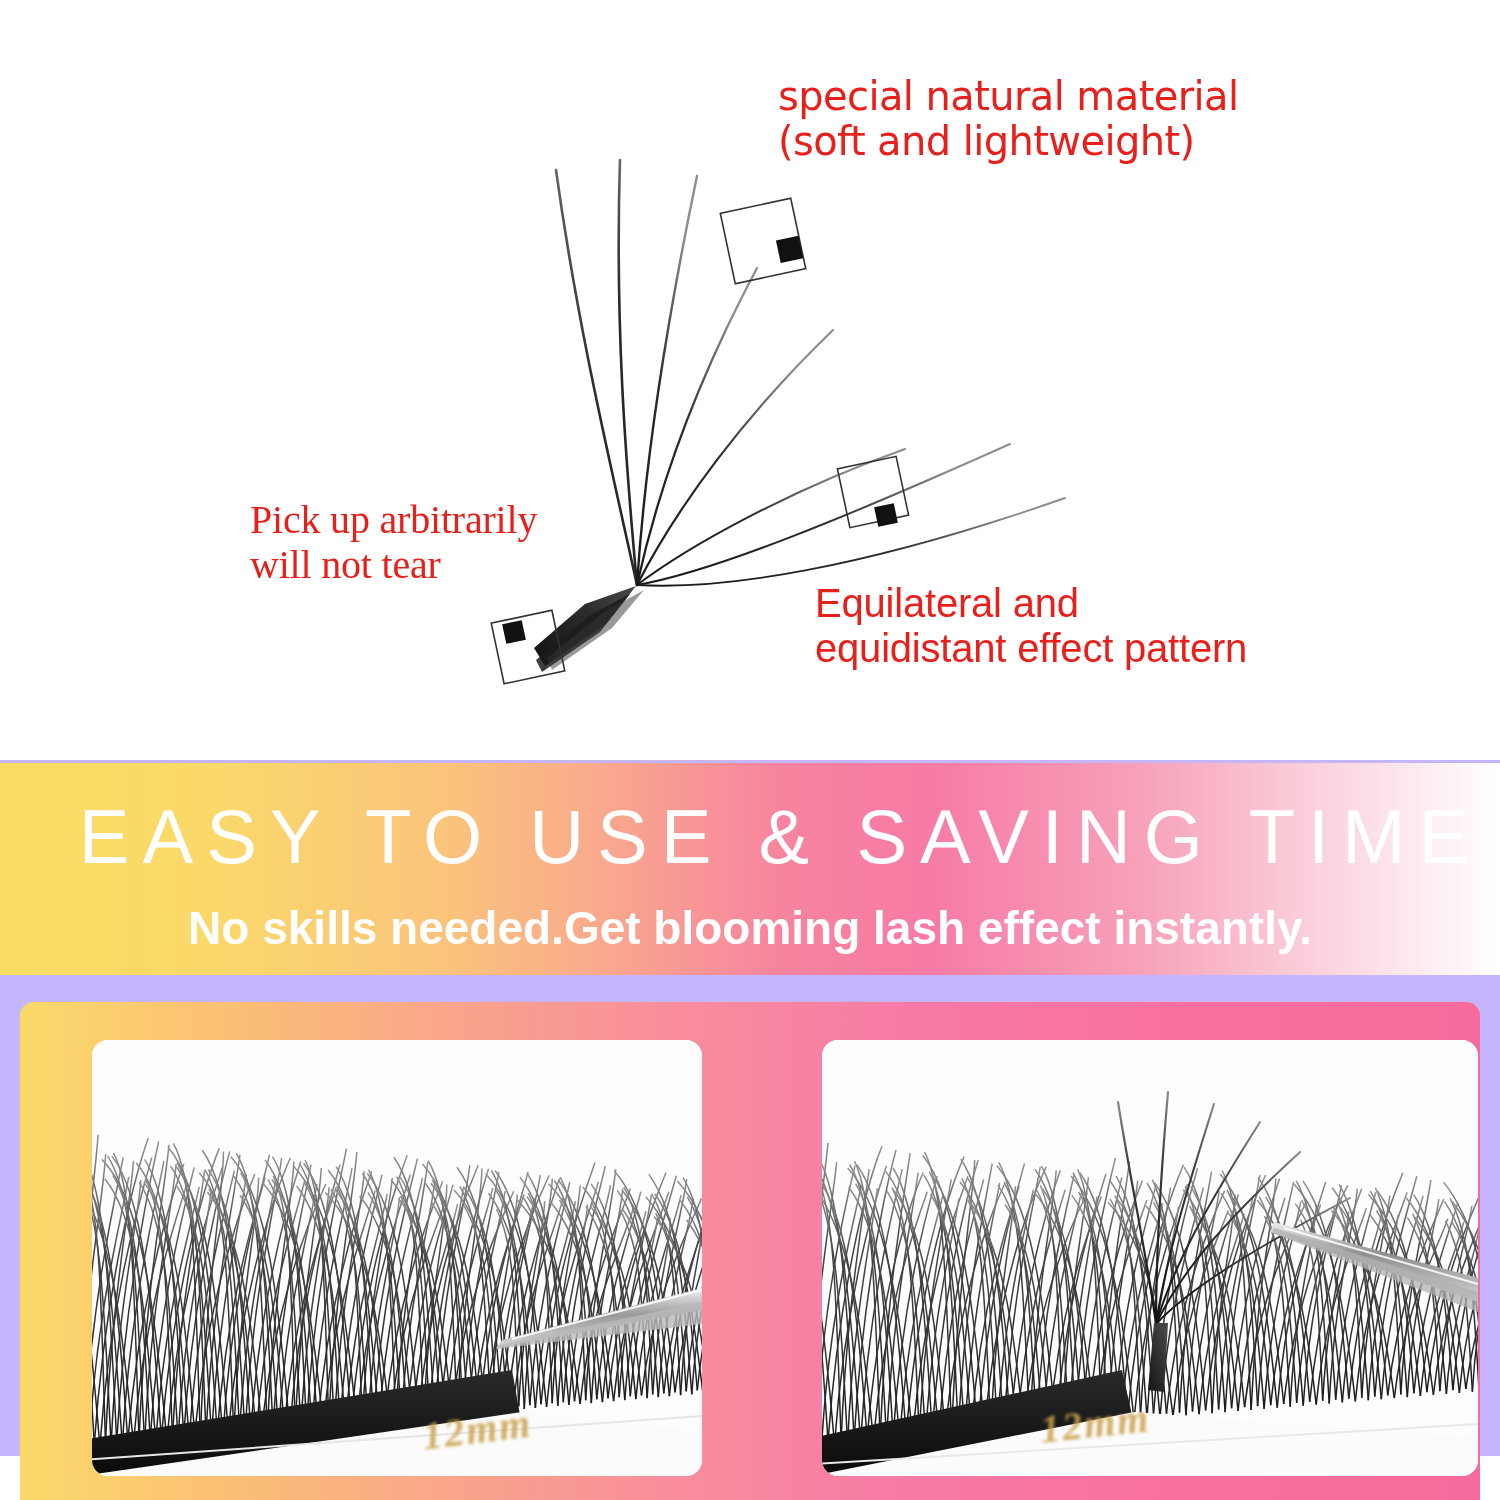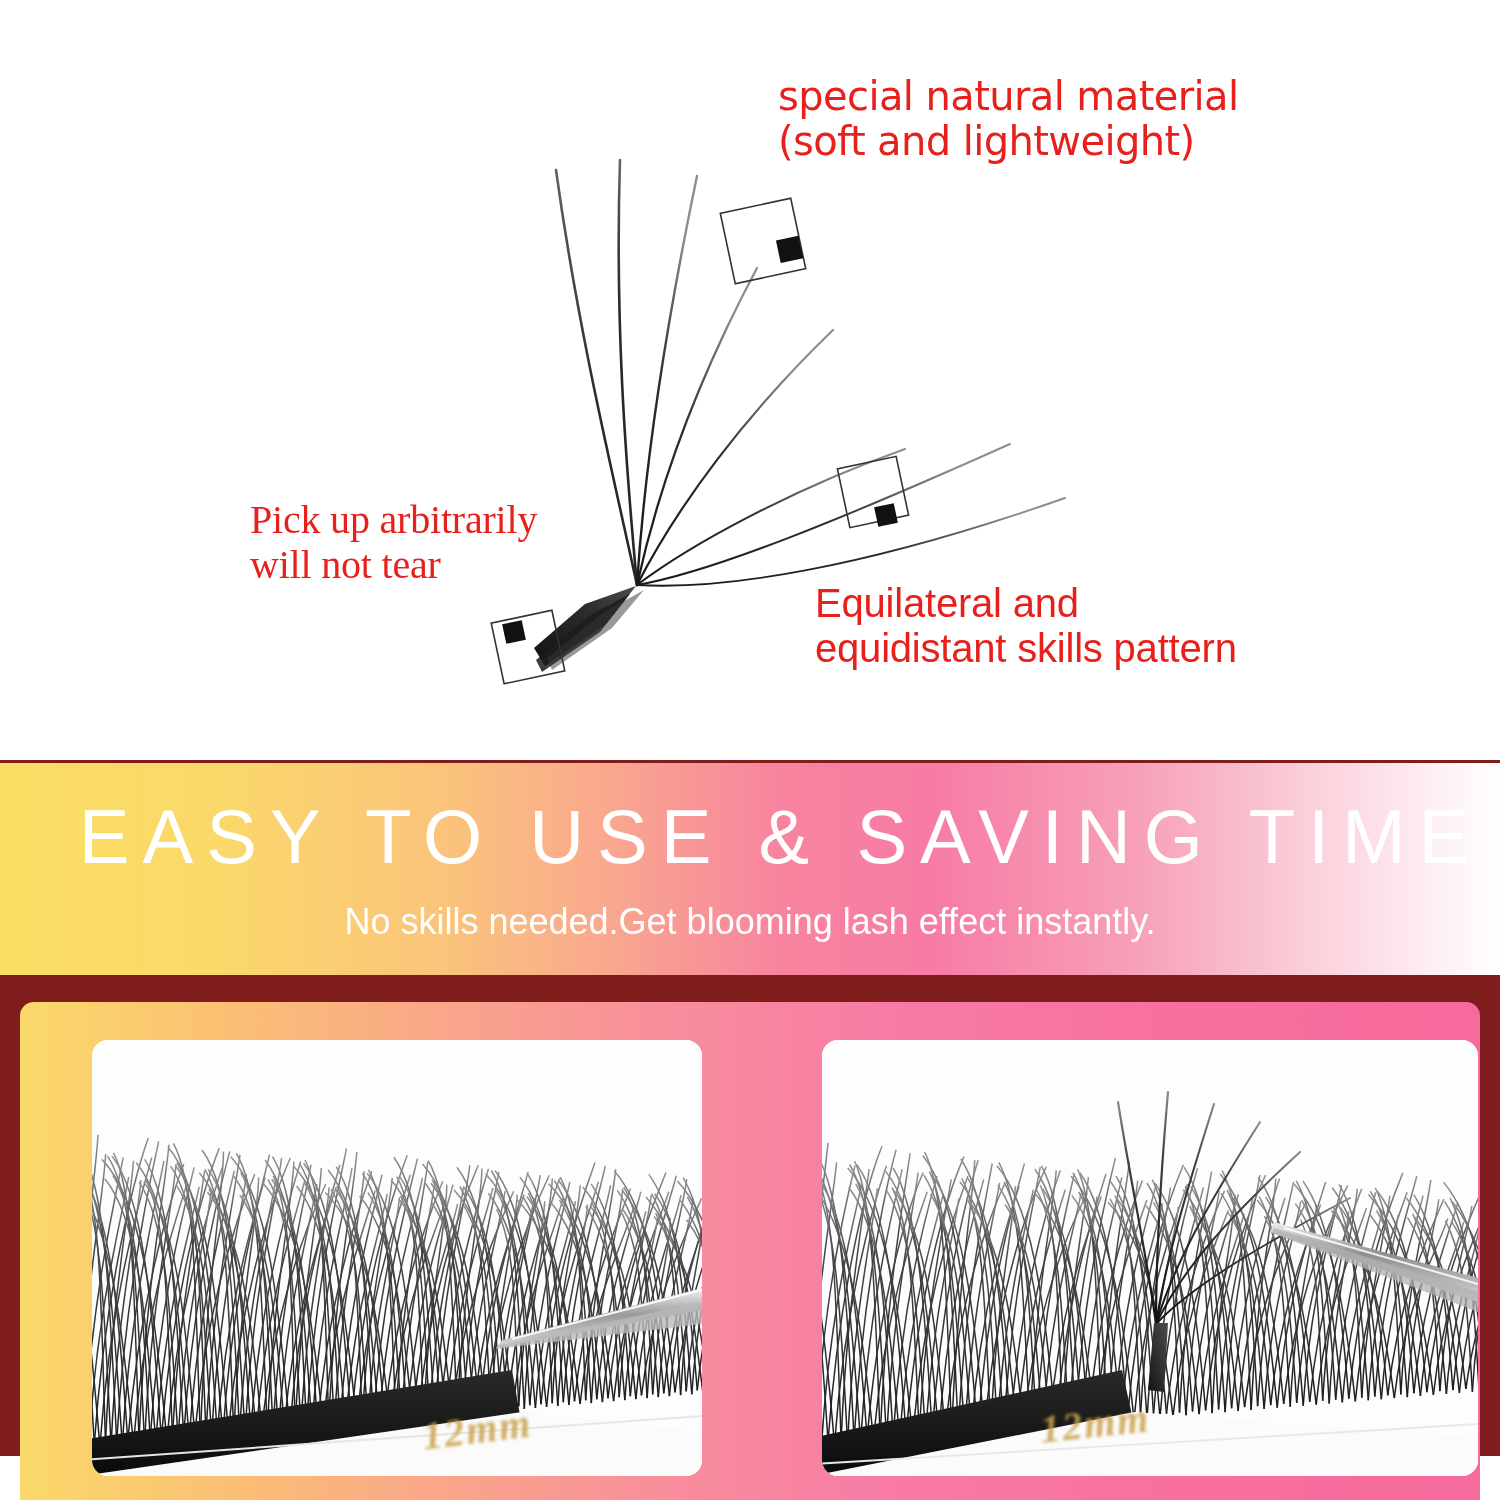--- a/index.html
+++ b/index.html
@@ -1,35 +1,35 @@
 <!DOCTYPE html>
 <html><head>
 <meta charset="utf-8">
 <style>
   html,body{margin:0;padding:0;background:#fff;}
   body{width:1500px;height:1500px;font-family:"Liberation Sans",sans-serif;overflow:hidden;}
-  .page{position:relative;width:1500px;height:1456px;background:#7f1d1d;}
+  .page{position:relative;width:1500px;height:1456px;background:#c4b5fd;}
 
   
   .top-section{position:absolute;left:0;top:0;width:1500px;height:760px;background:#fff;}
   .diagram-svg{position:absolute;left:0;top:0;width:1500px;height:760px;}
 
   .callout{position:absolute;color:#e8201c;line-height:1.12;white-space:pre-line;}
   .callout-a{left:778px;top:74px;font-size:40px;font-family:"DejaVu Sans",sans-serif;letter-spacing:-0.6px;}
   .callout-b{left:250px;top:498px;font-size:40px;font-family:Liberation Serif, serif;letter-spacing:-0.2px;}
   .callout-c{left:815px;top:581px;font-size:40px;font-family:"Liberation Sans",sans-serif;letter-spacing:-0.2px;}
 
   
   .banner{position:absolute;left:0;top:763px;width:1500px;height:212px;
     background:linear-gradient(90deg,#f9dd62 0%,#fad96a 14%,#fac37c 30%,#f9a98d 40%,#f7849f 52%,#f77ba4 62%,#f7a1b8 76%,#fbd2dd 88%,#ffffff 100%);}
   .banner-title{position:absolute;left:0;top:30px;width:1500px;text-align:center;color:#ffffff;
     font-size:76px;letter-spacing:13px;font-weight:400;font-family:"Liberation Sans",sans-serif;
     text-indent:13px;margin-left:24px;}
   .banner-sub{position:absolute;left:0;top:138px;width:1500px;text-align:center;color:#ffffff;
-    font-size:36px;font-weight:400;font-family:"Liberation Sans",sans-serif;letter-spacing:0px;}
+    font-size:46px;font-weight:700;font-family:"Liberation Sans",sans-serif;letter-spacing:0px;}
 
   
   .photo-panel{position:absolute;left:20px;top:1002px;width:1460px;height:498px;border-radius:14px 14px 0 0;
     background:linear-gradient(90deg,#fad96a 0%,#fbc074 14%,#f9a48b 30%,#f88e9b 44%,#f77ba6 60%,#f86f9f 80%,#f76a9d 100%);}
   .card{position:absolute;top:38px;height:436px;background:#fefefe;border-radius:16px;overflow:hidden;}
   .card-left{left:72px;width:610px;}
   .card-right{left:802px;width:656px;}
   .photo{position:absolute;left:0;top:0;width:100%;height:100%;}
 
   .mm-label{position:absolute;font-family:"Liberation Serif",serif;font-style:italic;font-weight:700;
@@ -85,21 +85,21 @@
         <rect x="497" y="616" width="62" height="62" fill="none" stroke="#333" stroke-width="1.6" transform="rotate(-12 528 647)"></rect>
         <rect x="504" y="622" width="20" height="20" fill="#111" transform="rotate(-12 514 632)"></rect>
       </g>
     </svg>
 
     <div class="callout callout-a">special natural material
 (soft and lightweight)</div>
     <div class="callout callout-b">Pick up arbitrarily
 will not tear</div>
     <div class="callout callout-c">Equilateral and
-equidistant skills pattern</div>
+equidistant effect pattern</div>
   </div>
 
   <div class="banner">
     <div class="banner-title">EASY TO USE &amp; SAVING TIME</div>
     <div class="banner-sub">No skills needed.Get blooming lash effect instantly.</div>
   </div>
 
   <div class="photo-panel">
 
     <div class="card card-left">

